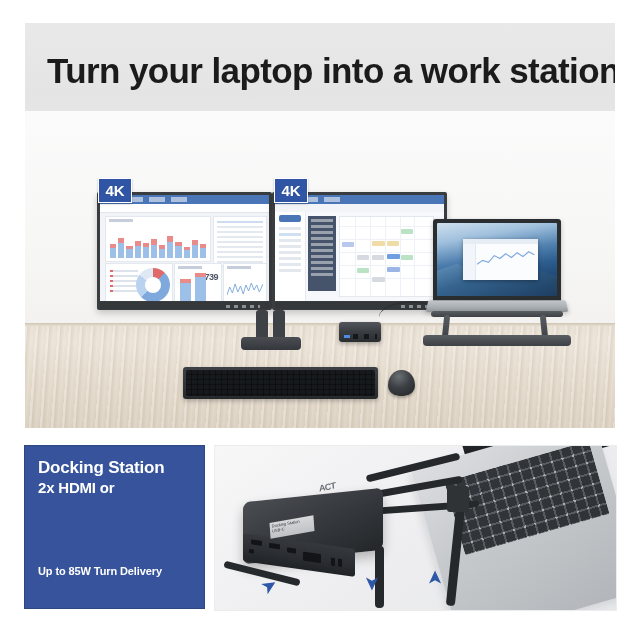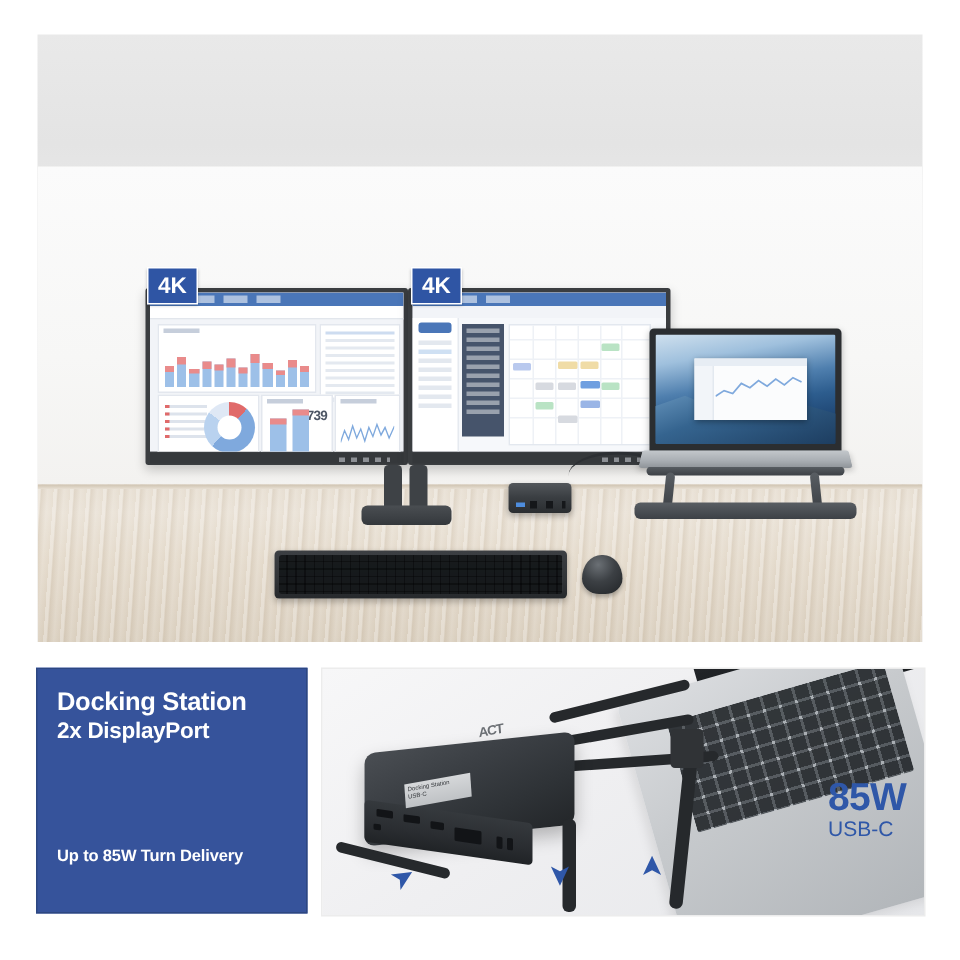--- a/index.html
+++ b/index.html
@@ -150,20 +150,21 @@
   .w85 .n{font-size:26px;font-weight:bold;line-height:26px;letter-spacing:-0.5px;}
   .w85 .u{font-size:14px;font-weight:normal;line-height:17px;}
 </style>
 </head>
 <body>
 
 <div class="canvas">
 
   <div class="top-panel">
 
+    <div class="headline">Turn your laptop into a work station</div>
 
     <div class="hero">
       <div class="wall"></div>
       <div class="desk"></div>
       <div class="desk-edge"></div>
 
       <div class="mon" style="left:72px;top:81px;width:175px;height:118px;">
         <div class="mon-inner">
           <div class="scr">
             <div class="scr-top">
@@ -364,21 +365,21 @@
       <div class="riser" style="left:406px;top:200px;width:132px;height:6px;"></div>
       <div class="riser" style="left:418px;top:204px;width:6px;height:24px;transform:rotate(6deg);"></div>
       <div class="riser" style="left:516px;top:204px;width:6px;height:24px;transform:rotate(-6deg);"></div>
       <div class="riser" style="left:398px;top:224px;width:148px;height:11px;border-radius:4px;"></div>
     </div>
   </div>
 
   <div class="bluebox">
     <div class="bb-in">
       <div class="bb-h">Docking Station</div>
-      <div class="bb-s">2x DisplayPort</div>
+      <div class="bb-s">2x HDMI or</div>
     </div>
     <div class="bb-f">Up to 85W Turn Delivery</div>
   </div>
 
   <div class="photo2">
 
     <div class="lapscreen"></div>
     <div class="lapside"></div>
     <div class="lapkeys"></div>
 
@@ -406,19 +407,15 @@
 
     <div class="wire" style="left:160px;top:100px;width:9px;height:62px;border-radius:4px;"></div>
 
     <div class="wire" style="left:236px;top:60px;width:9px;height:100px;border-radius:4px;transform:rotate(6deg);"></div>
     <div class="wire" style="left:232px;top:40px;width:22px;height:26px;border-radius:3px;background:#303336;"></div>
 
     <div class="arrow" style="left:46px;top:130px;transform:rotate(-32deg);">➤</div>
     <div class="arrow" style="left:150px;top:128px;transform:rotate(90deg);">➤</div>
     <div class="arrow" style="left:212px;top:122px;transform:rotate(-90deg);">➤</div>
 
-    <div class="w85">
-      <div class="n">85W</div>
-      <div class="u">USB-C</div>
-    </div>
   </div>
 
 </div>
 
 </body></html>

